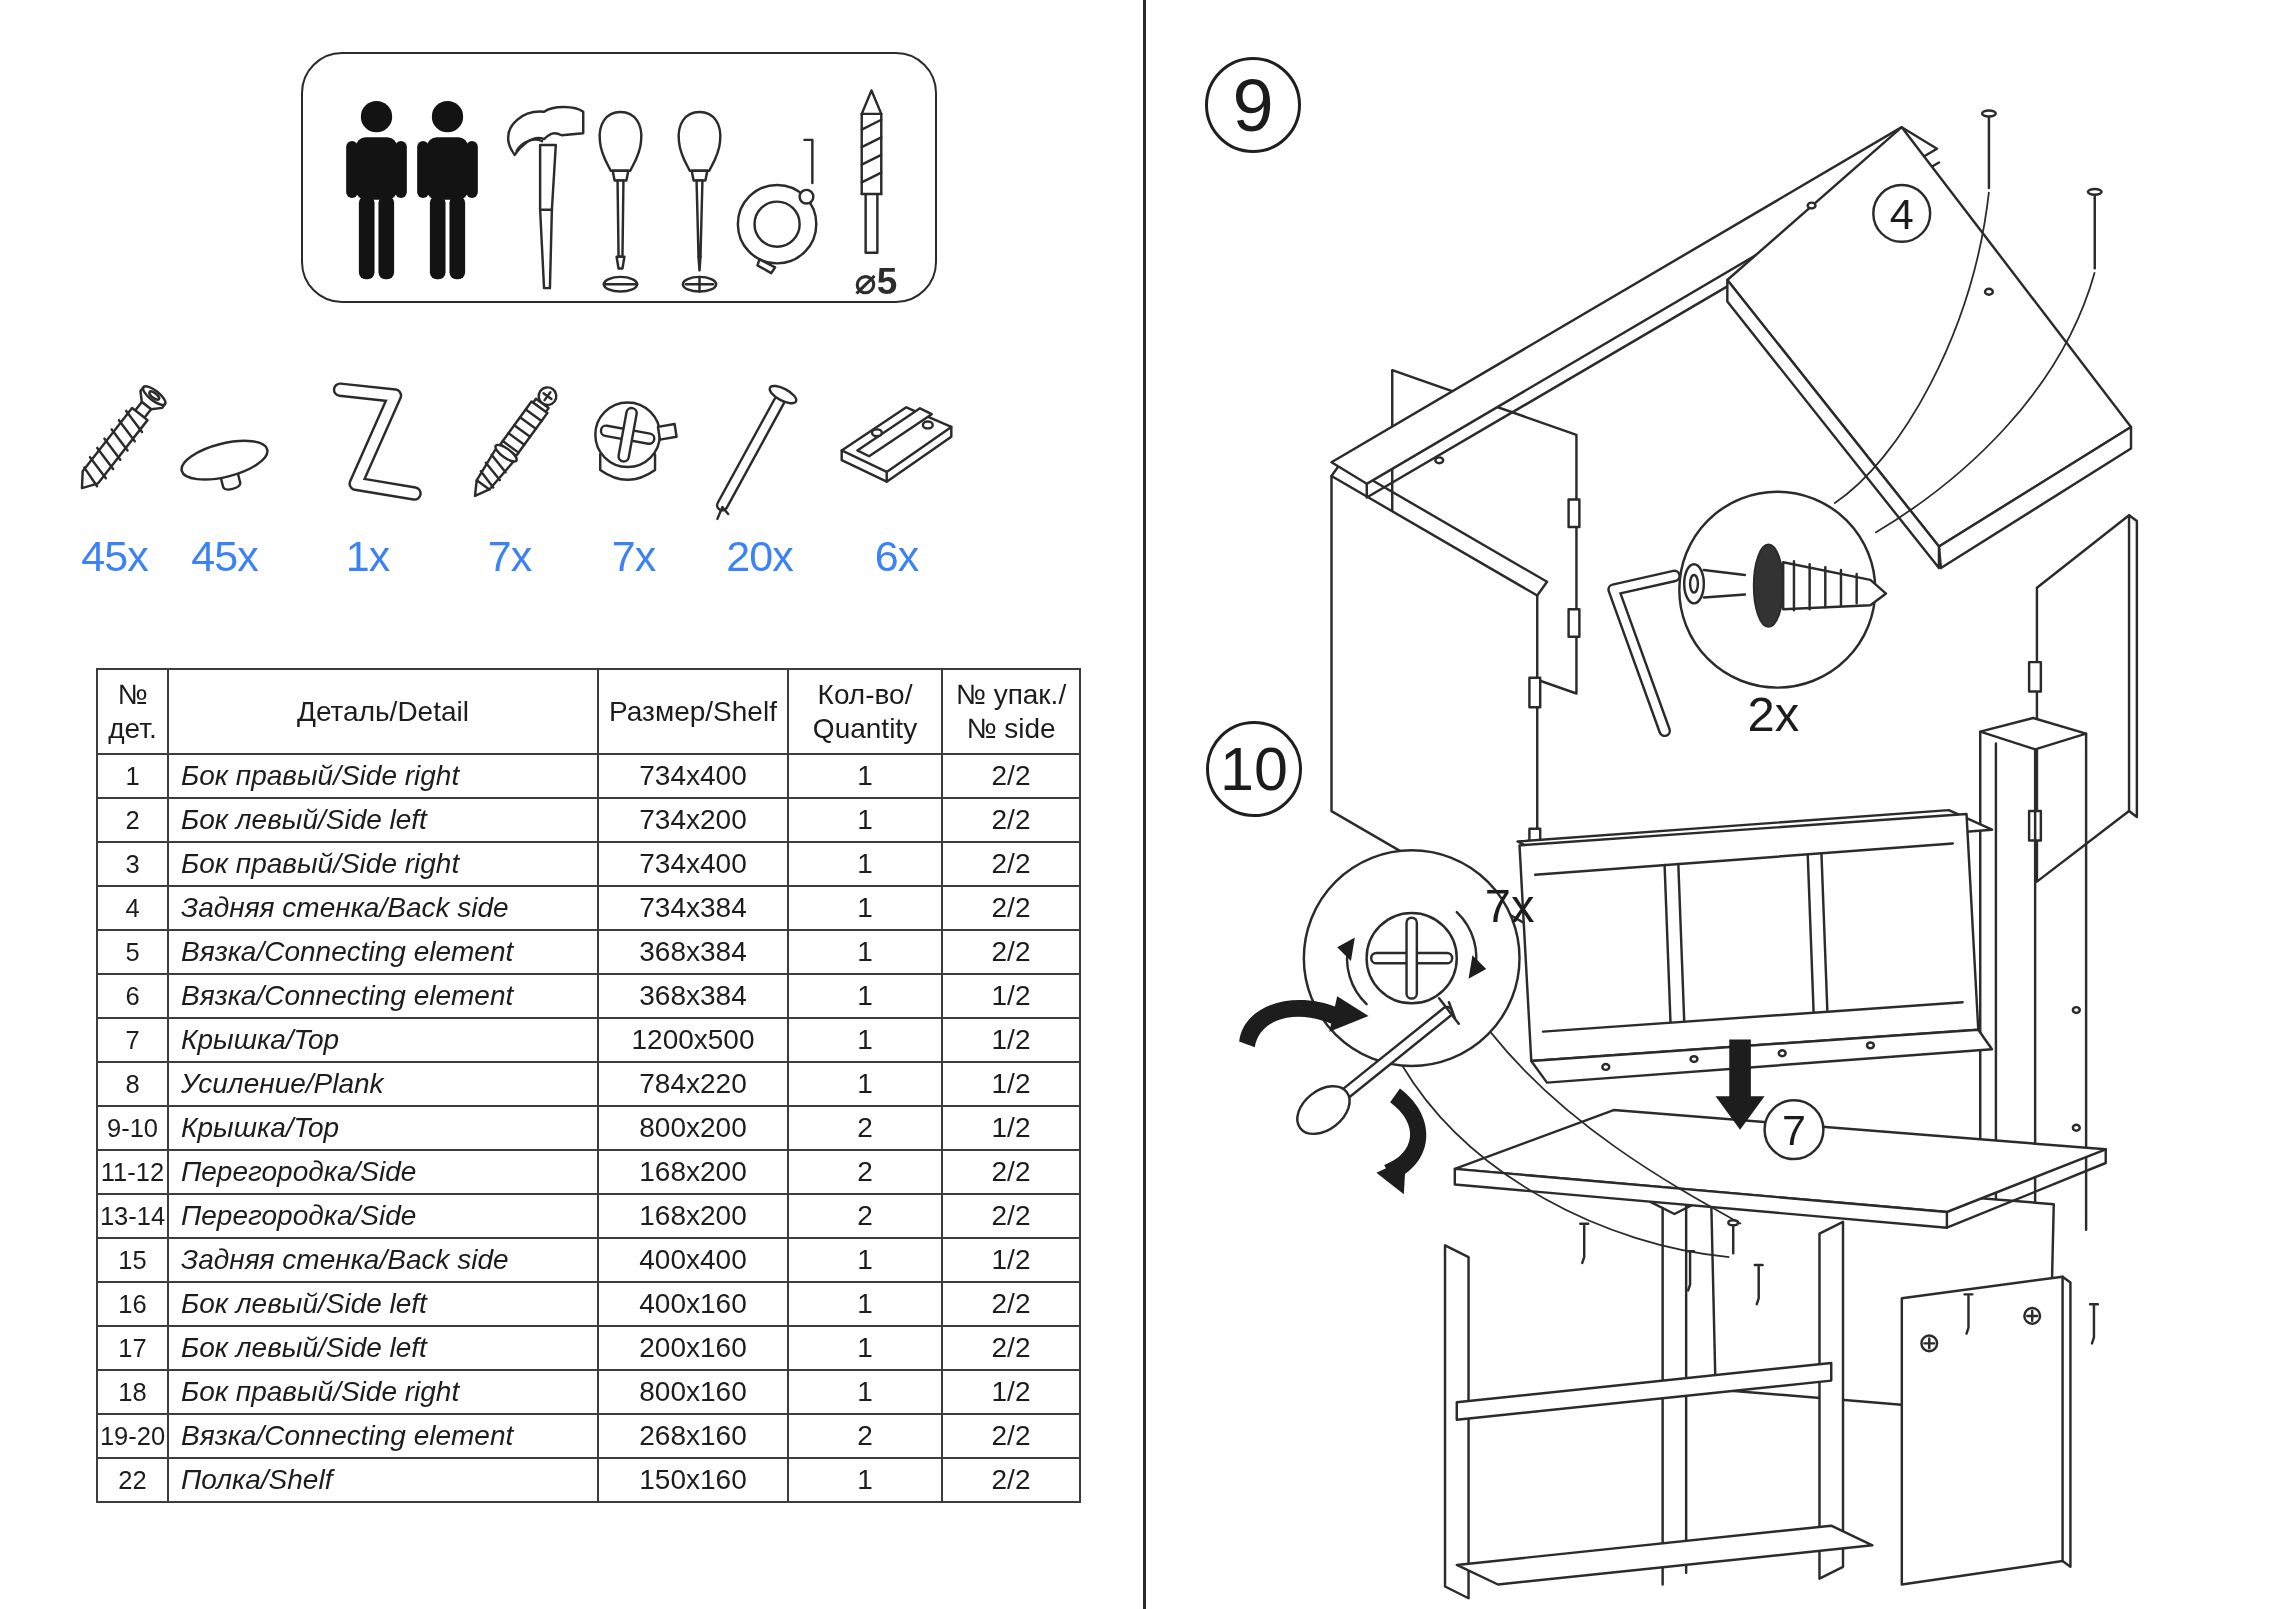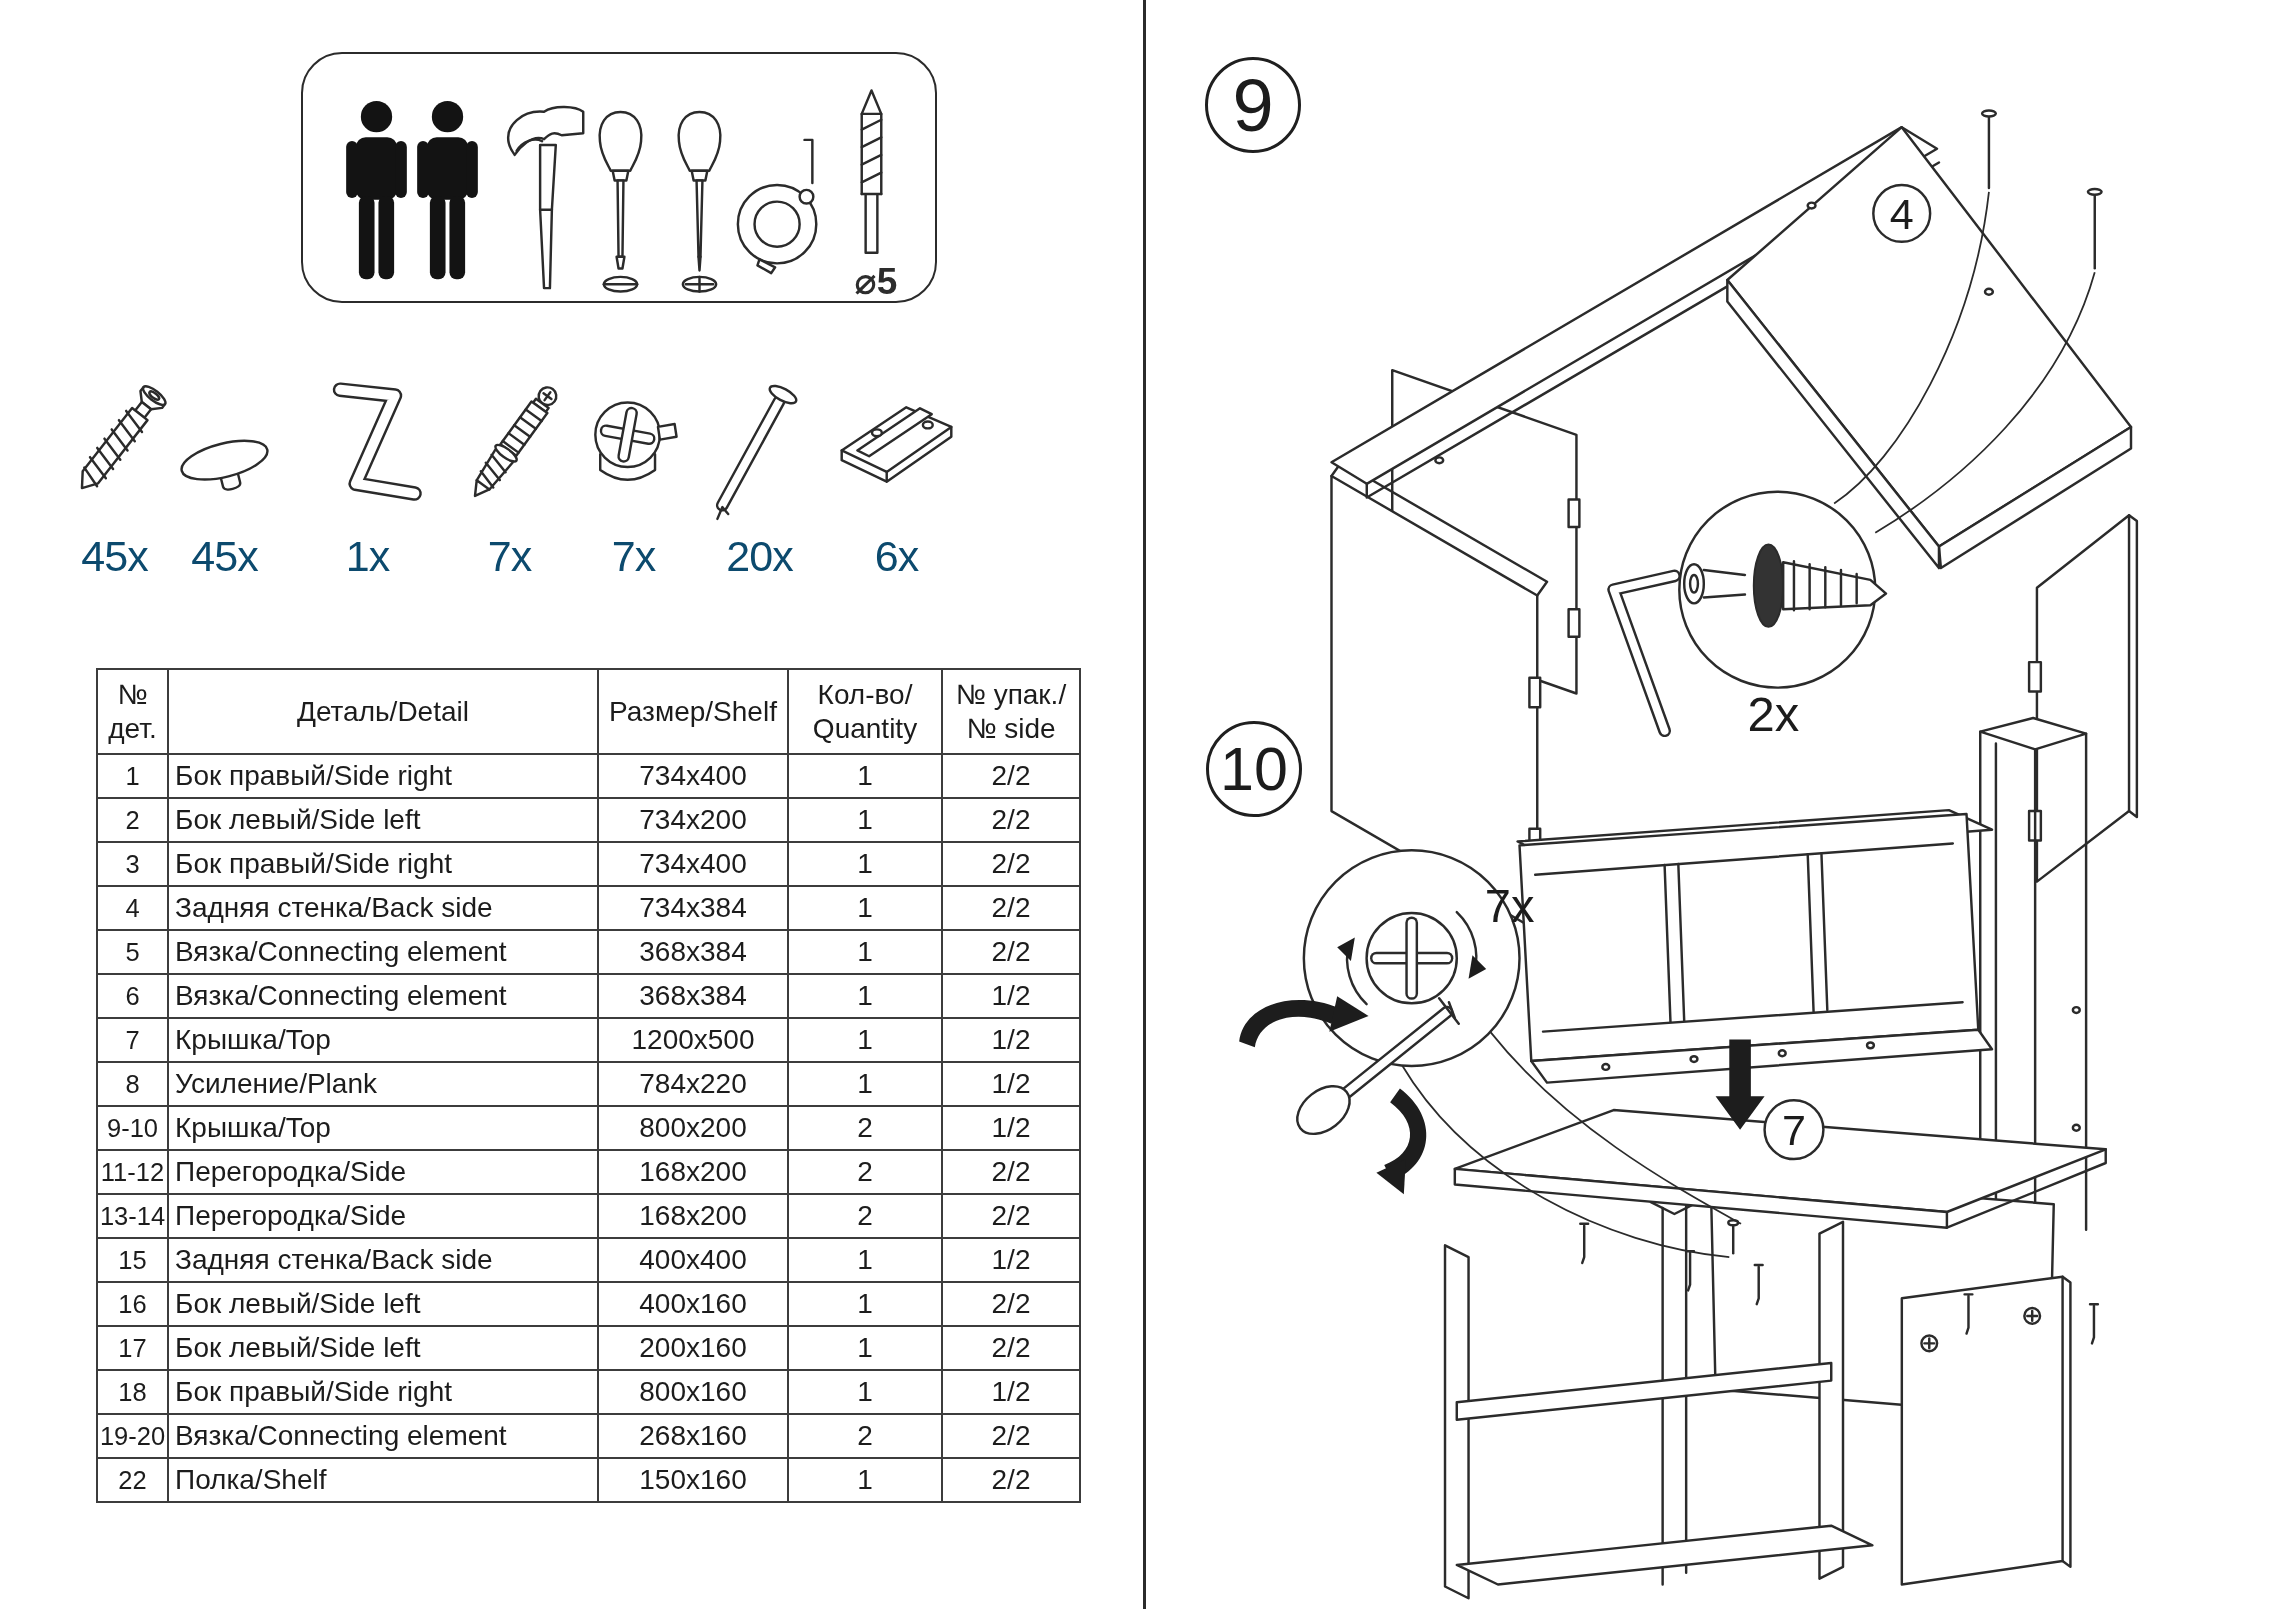--- a/index.html
+++ b/index.html
@@ -6,29 +6,29 @@
   #canvas{position:relative;width:2293px;height:1609px;background:#fff;overflow:hidden;
           font-family:"Liberation Sans","DejaVu Sans",sans-serif;color:#1c1c1c;}
   .abs{position:absolute;}
   
   .divider{left:1143px;top:0;width:2.9px;height:1609px;background:#2b2b2b;}
   
   .toolbox{left:301px;top:52px;width:632px;height:247px;border:2.9px solid #2b2b2b;border-radius:41px;}
   .drill-label{left:529px;top:206px;width:88px;text-align:center;font-size:37px;font-weight:700;color:#2d2d2d;}
   
   .hw-item{top:370px;width:137px;height:225px;text-align:center;}
-  .hw-qty{display:block;margin-top:5.9px;font-size:43px;letter-spacing:-1px;color:#0c4a6e;}
+  .hw-qty{display:block;margin-top:5.9px;font-size:43px;letter-spacing:-1px;color:#3b82f6;}
   
   .parts-table{position:absolute;left:96px;top:668px;border-collapse:collapse;table-layout:fixed;
                font-size:28px;color:#1c1c1c;}
   .parts-table th,.parts-table td{border:2px solid #3c3c3c;padding:0;vertical-align:middle;
                font-weight:400;background:#fff;overflow:hidden;white-space:nowrap;}
   .parts-table th{height:83px;text-align:center;line-height:1.18;}
   .parts-table td{height:42px;text-align:center;}
-  .parts-table td.c-detail{text-align:left;padding-left:6px;}
+  .parts-table td.c-detail{text-align:left;padding-left:12px;font-style:italic;}
   .parts-table td.c-num{font-size:25.5px;}
   .hline{display:block;}
   
   .step-badge{border:3.4px solid #1f1f1f;border-radius:50%;width:90px;height:90px;
               display:flex;align-items:center;justify-content:center;background:#fff;}
   .step9-badge{left:1205px;top:57px;font-size:74px;}
   .step10-badge{left:1206px;top:721px;font-size:61px;}
   
   .dln{fill:none;stroke:#2b2b2b;stroke-width:2.5;stroke-linejoin:round;stroke-linecap:round;}
   .dwh{fill:#fff;stroke:#2b2b2b;stroke-width:2.5;stroke-linejoin:round;}

